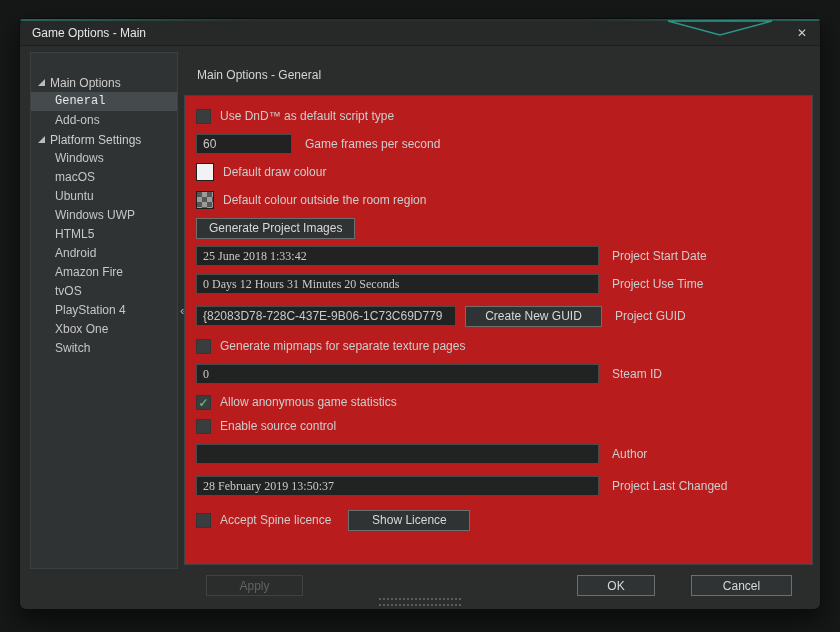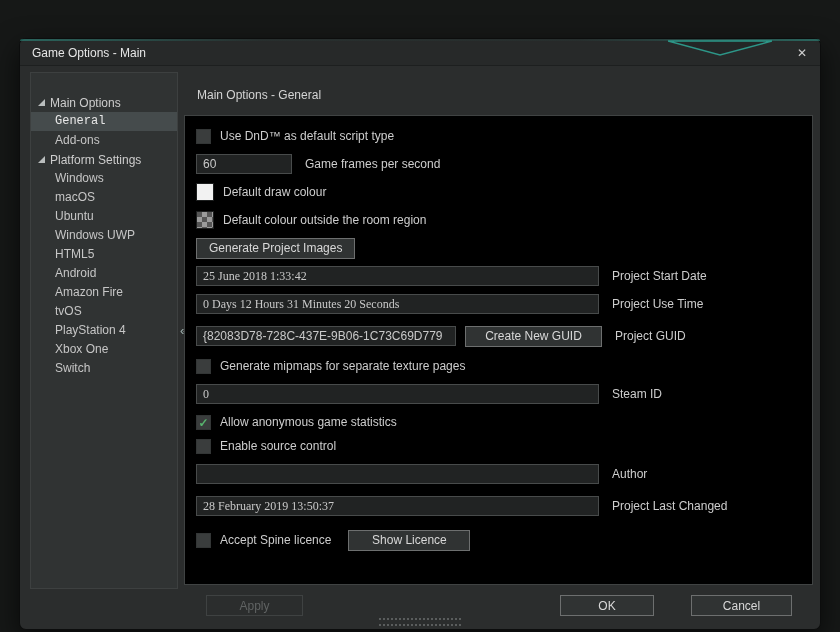--- a/index.html
+++ b/index.html
@@ -10,21 +10,20 @@
     font-family:"Liberation Sans", sans-serif;
     font-size:12px; color:#c9c9c9;
     position:relative;
   }
   .window {
     position:absolute; left:19px; top:18px; width:802px; height:592px;
     background:#2b2d2d;
     border:1px solid #0c0d0d;
     border-radius:7px;
     box-shadow:0 10px 28px rgba(0,0,0,.65);
-    margin-top:20px;
   }
   
   .titlebar {
     position:absolute; left:0; top:0; right:0; height:27px;
     background:#272929;
     border-radius:7px 7px 0 0;
     border-bottom:1px solid #1d1f1f;
   }
   .titlebar::before {
     content:""; position:absolute; left:0; top:0; right:0; height:2px;
@@ -57,21 +56,21 @@
   }
   .tree-item.selected { background:#454b4c; color:#e8e8e8;font-family:Liberation Mono, monospace; }
   .collapse-handle {
     position:absolute; left:160px; top:284px; width:14px; height:16px;
     color:#9fb0ae; font-size:13px; cursor:pointer; line-height:16px;
   }
   
   .main-header { position:absolute; left:177px; top:49px; color:#d4d4d4; }
   .panel {
     position:absolute; left:164px; top:76px; width:629px; height:470px;
-    border:1px solid #404343; background:#000000;
+    border:1px solid #404343; background:#b91c1c;
     padding:9px 11px 0 11px;
   }
   .frow { display:flex; align-items:center; height:22px; margin-bottom:6px; }
   .cb {
     width:15px; height:15px; background:#3a3d3d; border:1px solid #333636;
     flex:0 0 auto; text-align:center; line-height:14px; font-size:12px;
     color:transparent; cursor:pointer;
   }
   .cb.checked { color:#58b46e; font-weight:bold; }
   .cb-label { margin-left:9px; color:#cdcdcd; }
@@ -95,21 +94,21 @@
     height:21px; background:#303333; border:1px solid #6d6f6f;
     color:#d8d8d8; font-family:"Liberation Sans", sans-serif; font-size:12px;
     padding:0 12px; cursor:pointer;
   }
   .btn.inline { margin-left:9px; }
   .btn.licence { margin-left:17px; width:122px; }
   .btn.apply {
     position:absolute; left:186px; top:556px; width:97px;
     color:#606363; border-color:#3f4242; background:#2b2d2d; cursor:default;
   }
-  .btn.ok { position:absolute; left:540px; top:556px; width:94px; }
+  .btn.ok { position:absolute; left:557px; top:556px; width:78px; }
   .btn.cancel { position:absolute; left:671px; top:556px; width:101px; }
   
   .grip {
     position:absolute; left:50%; bottom:3px; transform:translateX(-50%);
     width:82px; height:8px;
     border-top:2px dotted #5a5d5d; border-bottom:2px dotted #5a5d5d;
     cursor:ns-resize;
   }
 </style>
 </head>

